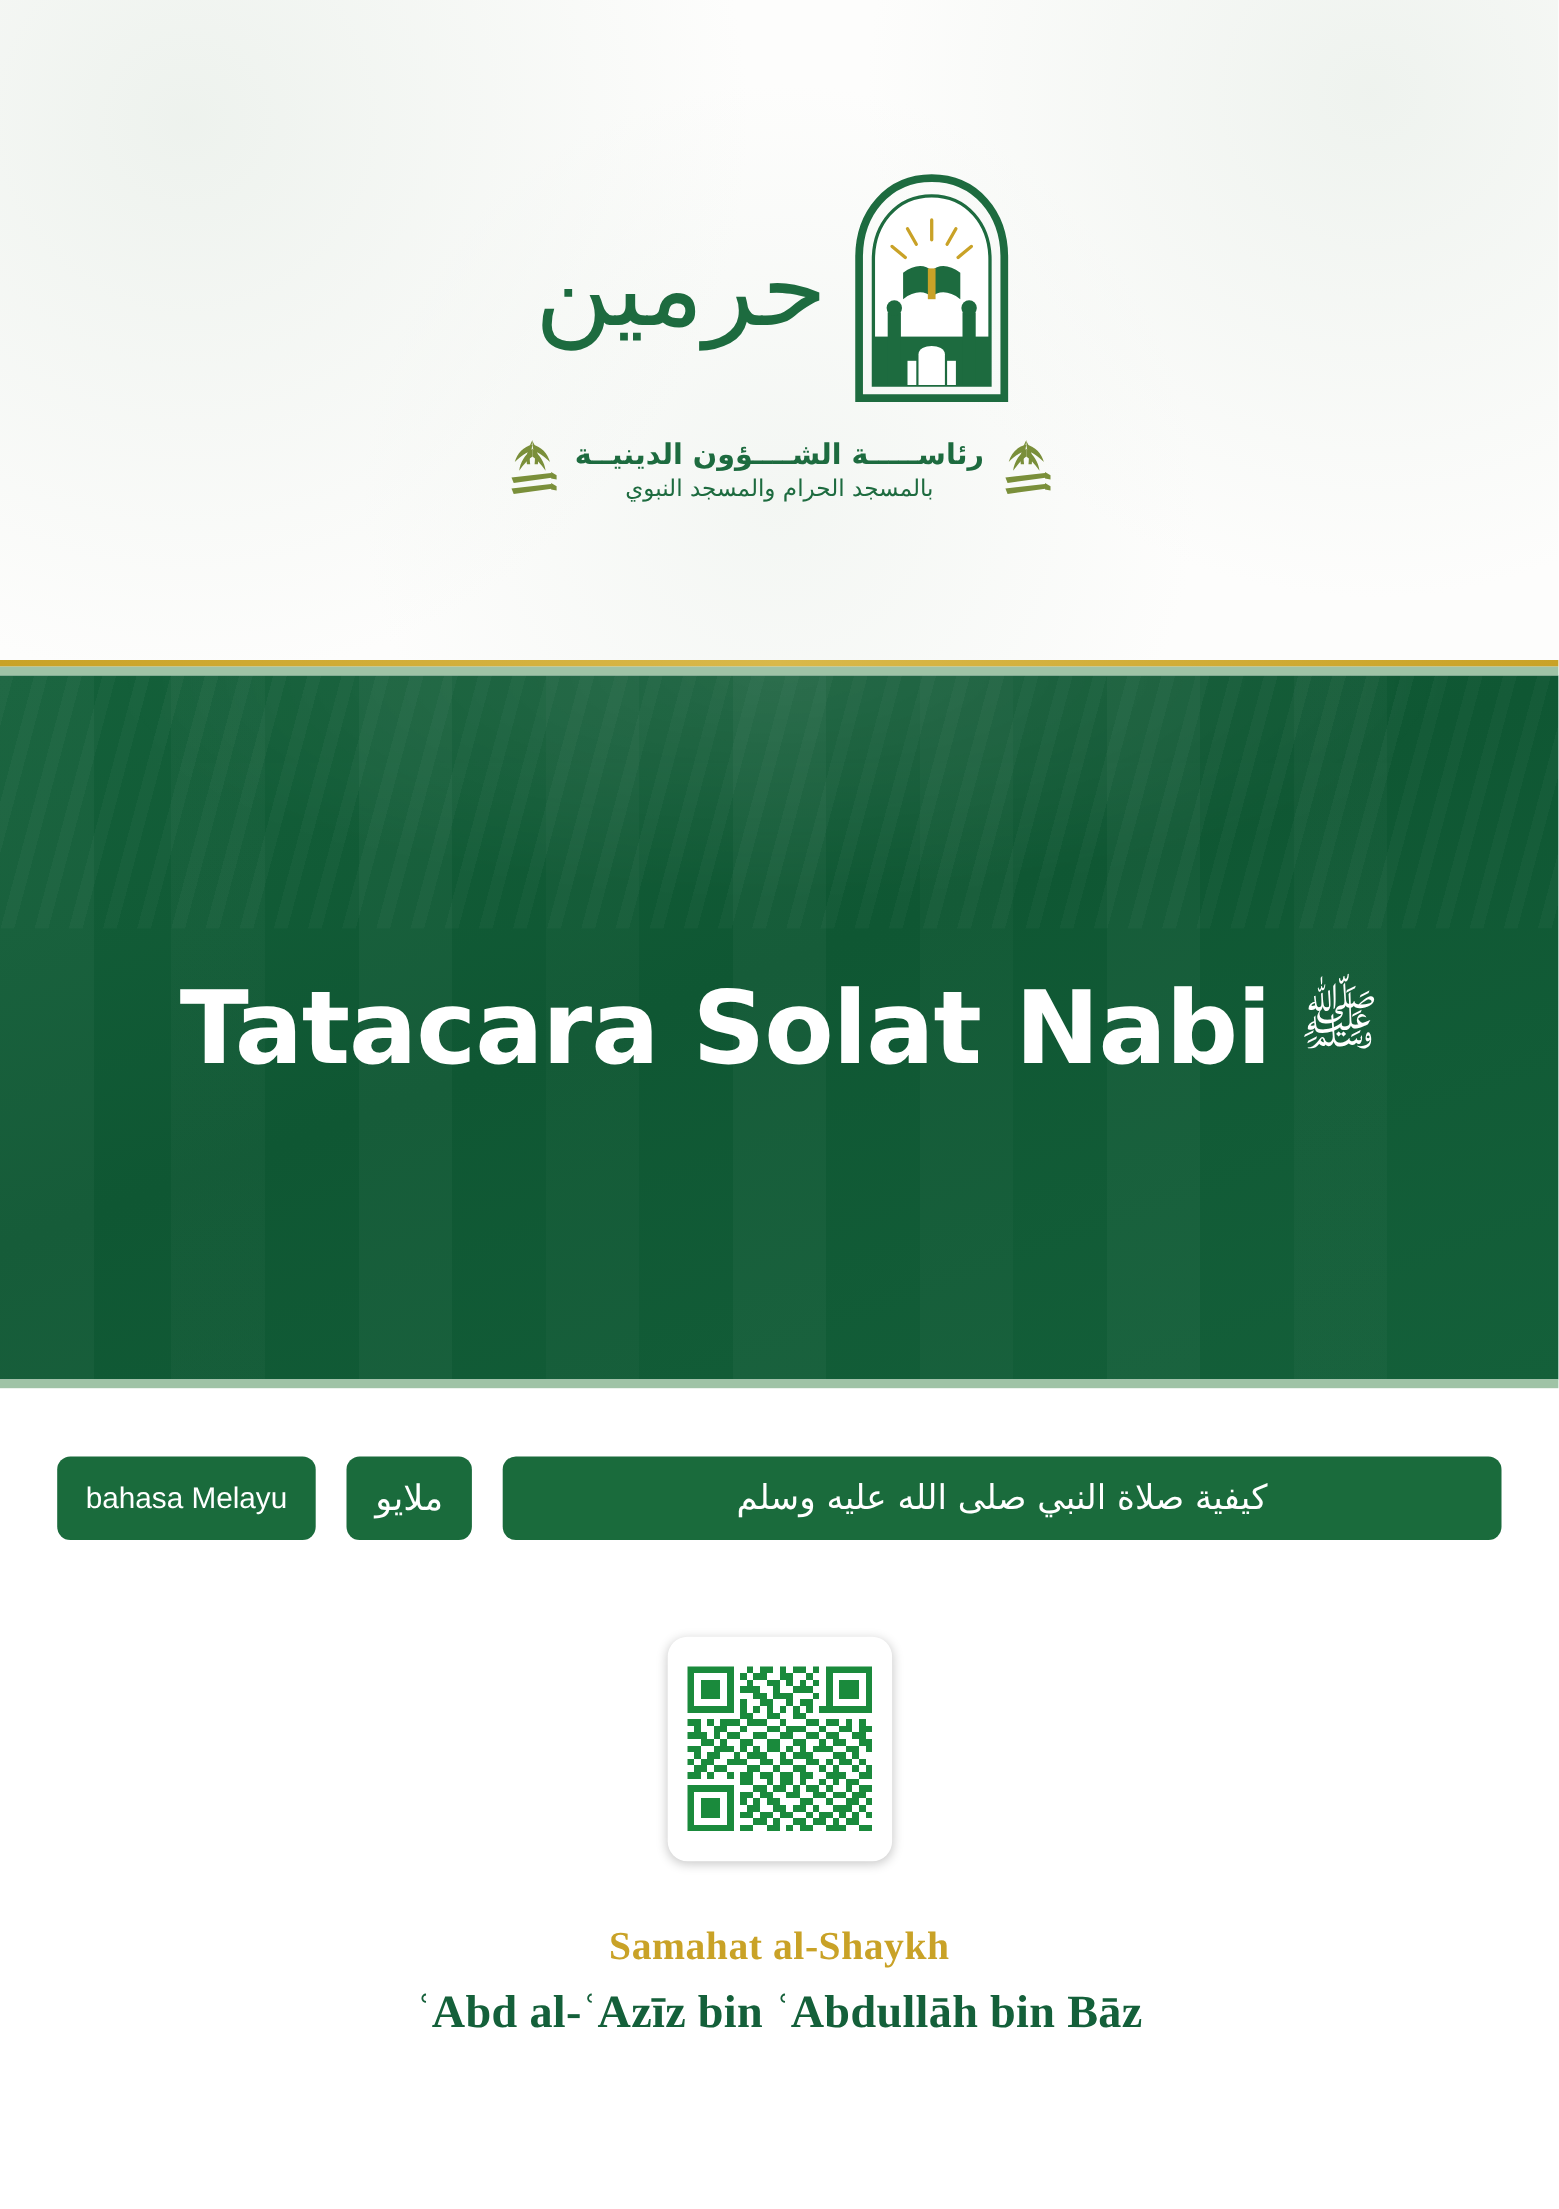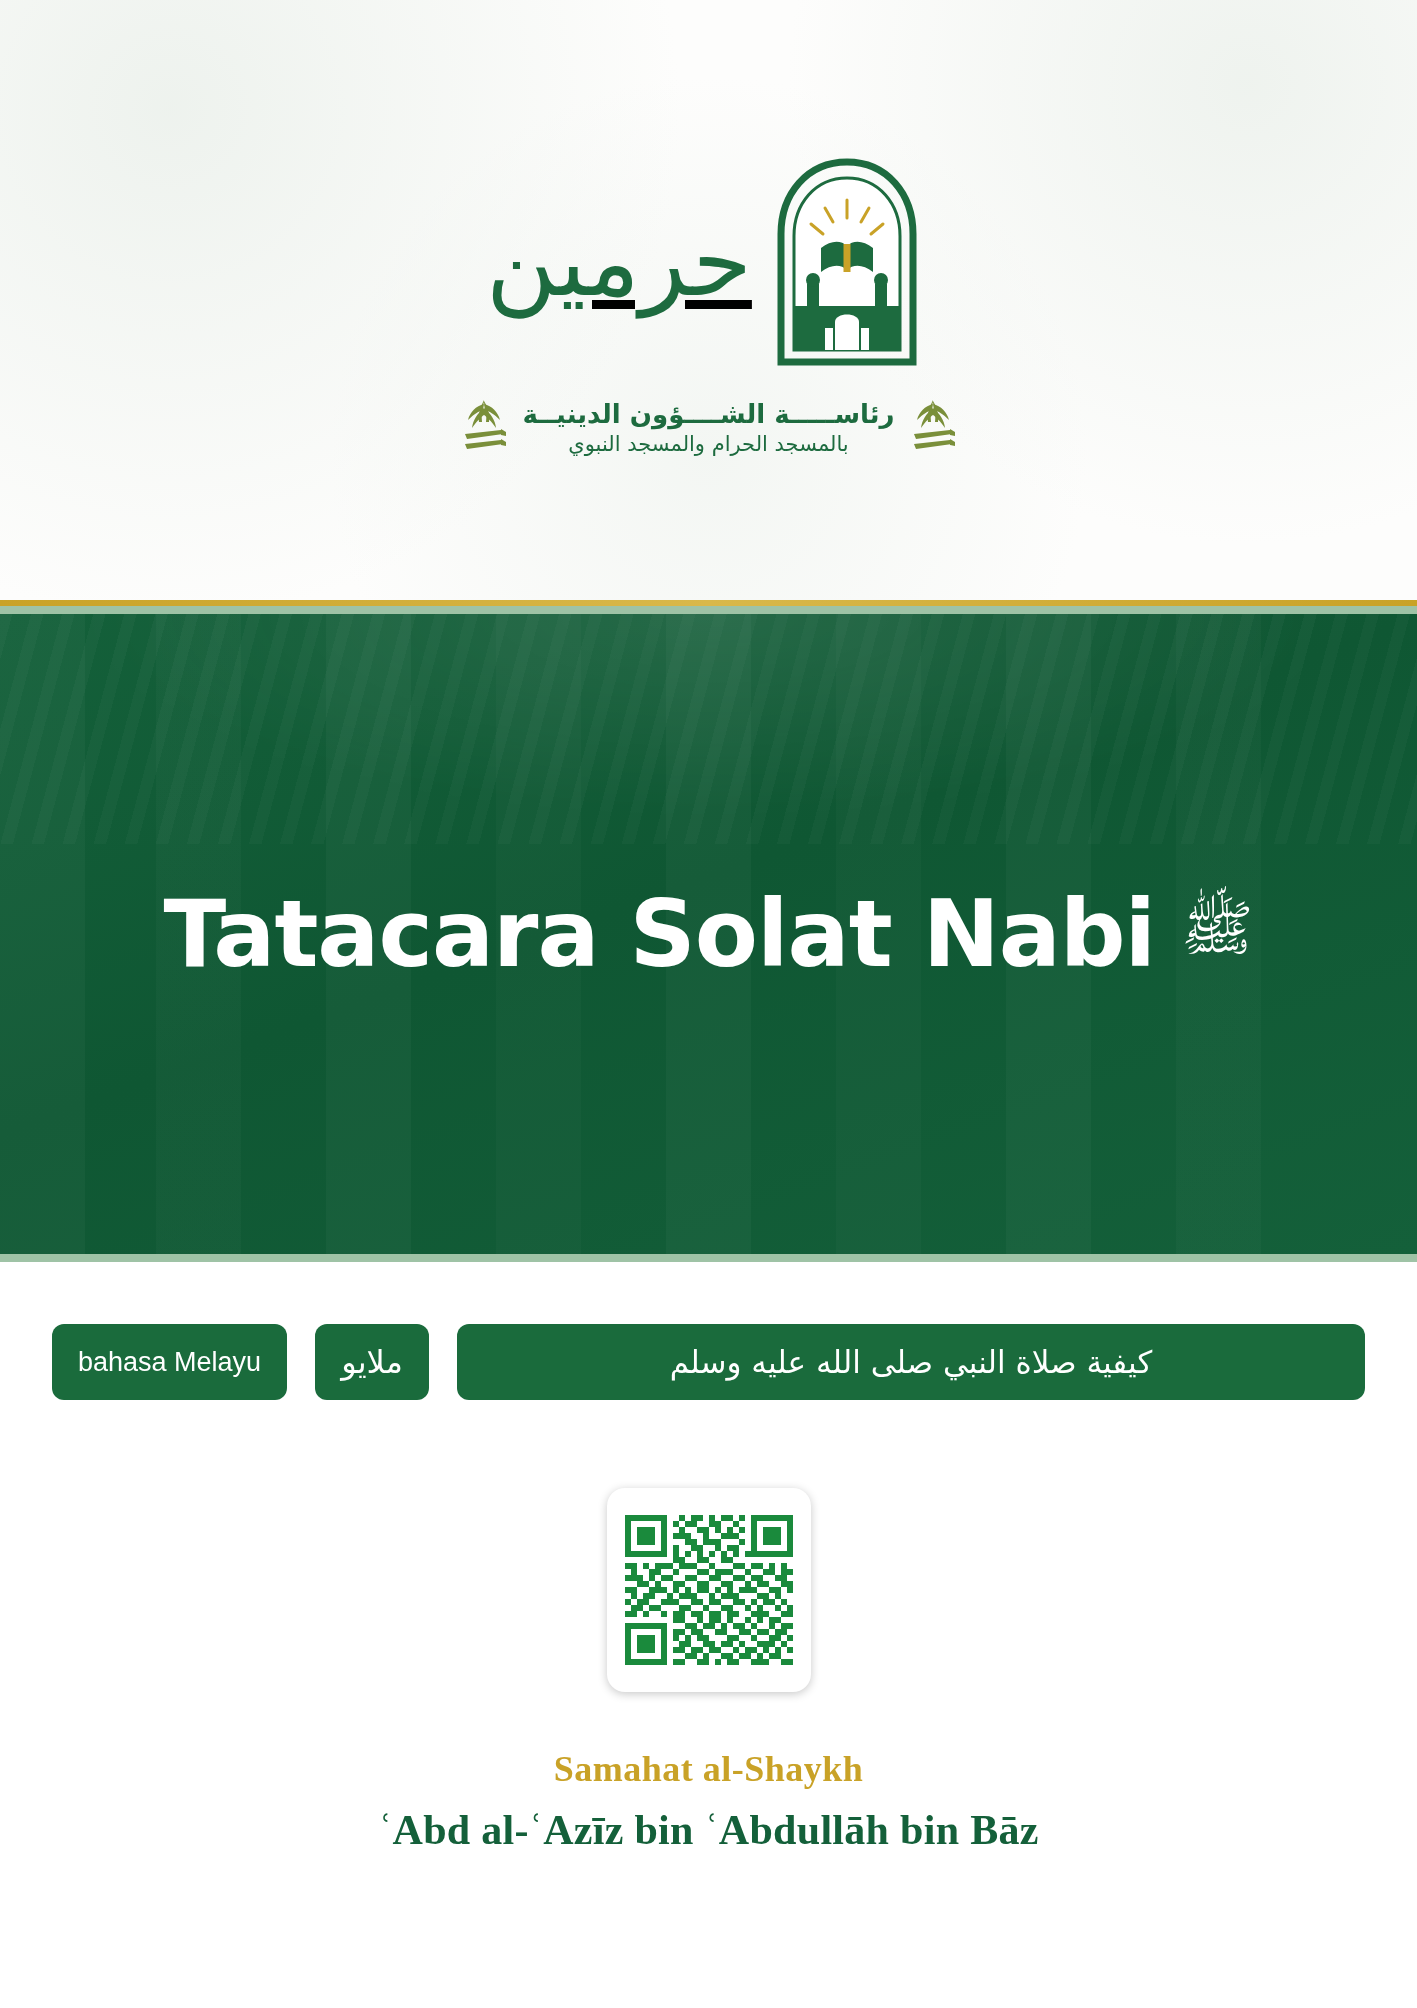--- a/index.html
+++ b/index.html
@@ -52,21 +52,20 @@
     margin-top: 8px;
     display: flex;
     flex-direction: column;
     align-items: center;
   }
   .logo-row {
     display: flex;
     align-items: center;
     justify-content: flex-start;
     gap: 11px;
-    text-decoration: underline;
   }
 
   
   .calligraphy {
     font-family: "DejaVu Sans", sans-serif;
     font-size: 96px;
     color: #1d6b3f;
     line-height: 1;
     letter-spacing: -2px;
     direction: rtl;

